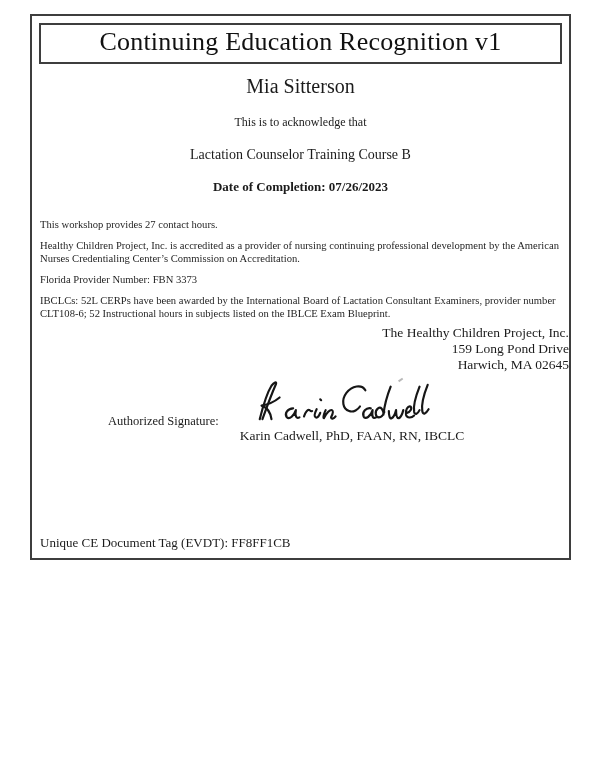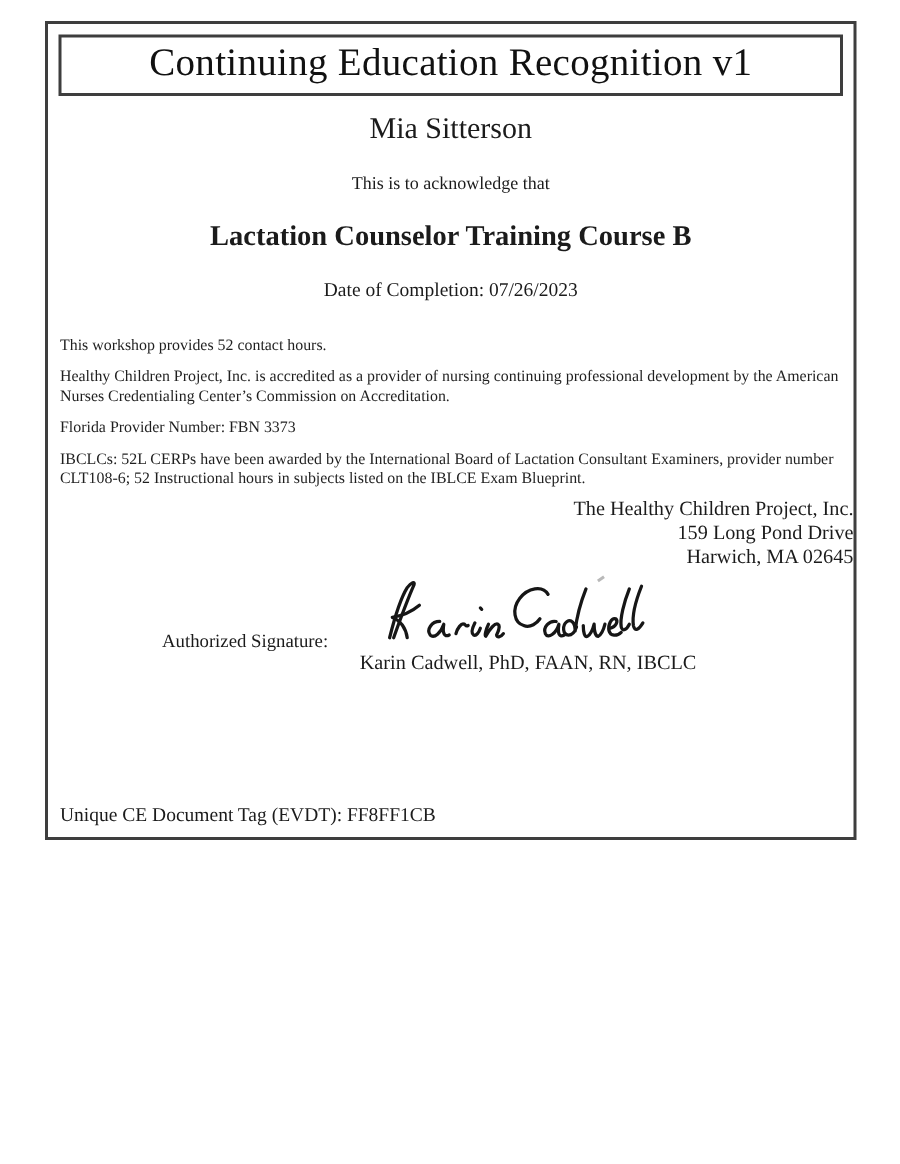--- a/index.html
+++ b/index.html
@@ -31,22 +31,22 @@
   .title-box h1 {
     font-size: 26px;
     font-weight: 400;
     letter-spacing: 0.2px;
     color: #111111;
   }
   .center { text-align: center; }
   .ack-line    { margin-top: 17px; font-size: 12px; }
   .recipient   { margin-top: 11px; font-size: 20px; font-weight: 400; }
   .completed   { margin-top: 21px; font-size: 12px; }
-  .course      { margin-top: 17px; font-size: 19px; font-weight: 700; }
-  .date-line   { margin-top: 16px; font-size: 13px; font-weight: 400; }
+  .course      { margin-top: 17px; font-size: 14px; font-weight: 400; }
+  .date-line   { margin-top: 16px; font-size: 13px; font-weight: 700; }
   .paragraphs  { margin-top: 23px; padding: 0 9px 0 8px; }
   .paragraphs p {
     font-size: 10.6px;
     line-height: 13px;
     margin-bottom: 8px;
     color: #1f1f1f;
   }
   .paragraphs p:last-child { margin-bottom: 0; }
   .org-block {
     margin-top: 5px;
@@ -103,21 +103,21 @@
     <div class="center recipient">Mia Sitterson</div>
 
     <div class="center ack-line">This is to acknowledge that</div>
 
 
     <div class="center course">Lactation Counselor Training Course B</div>
 
     <div class="center date-line">Date of Completion: 07/26/2023</div>
 
     <div class="paragraphs">
-      <p>This workshop provides 52 contact hours.</p>
+      <p>This workshop provides 27 contact hours.</p>
       <p>Healthy Children Project, Inc. is accredited as a provider of nursing continuing professional development by the American Nurses Credentialing Center’s Commission on Accreditation.</p>
       <p>Florida Provider Number: FBN 3373</p>
       <p>IBCLCs: 52L CERPs have been awarded by the International Board of Lactation Consultant Examiners, provider number CLT108-6; 52 Instructional hours in subjects listed on the IBLCE Exam Blueprint.</p>
     </div>
 
     <div class="org-block">
       <div>The Healthy Children Project, Inc.</div>
       <div>159 Long Pond Drive</div>
       <div>Harwich, MA 02645</div>
     </div>

